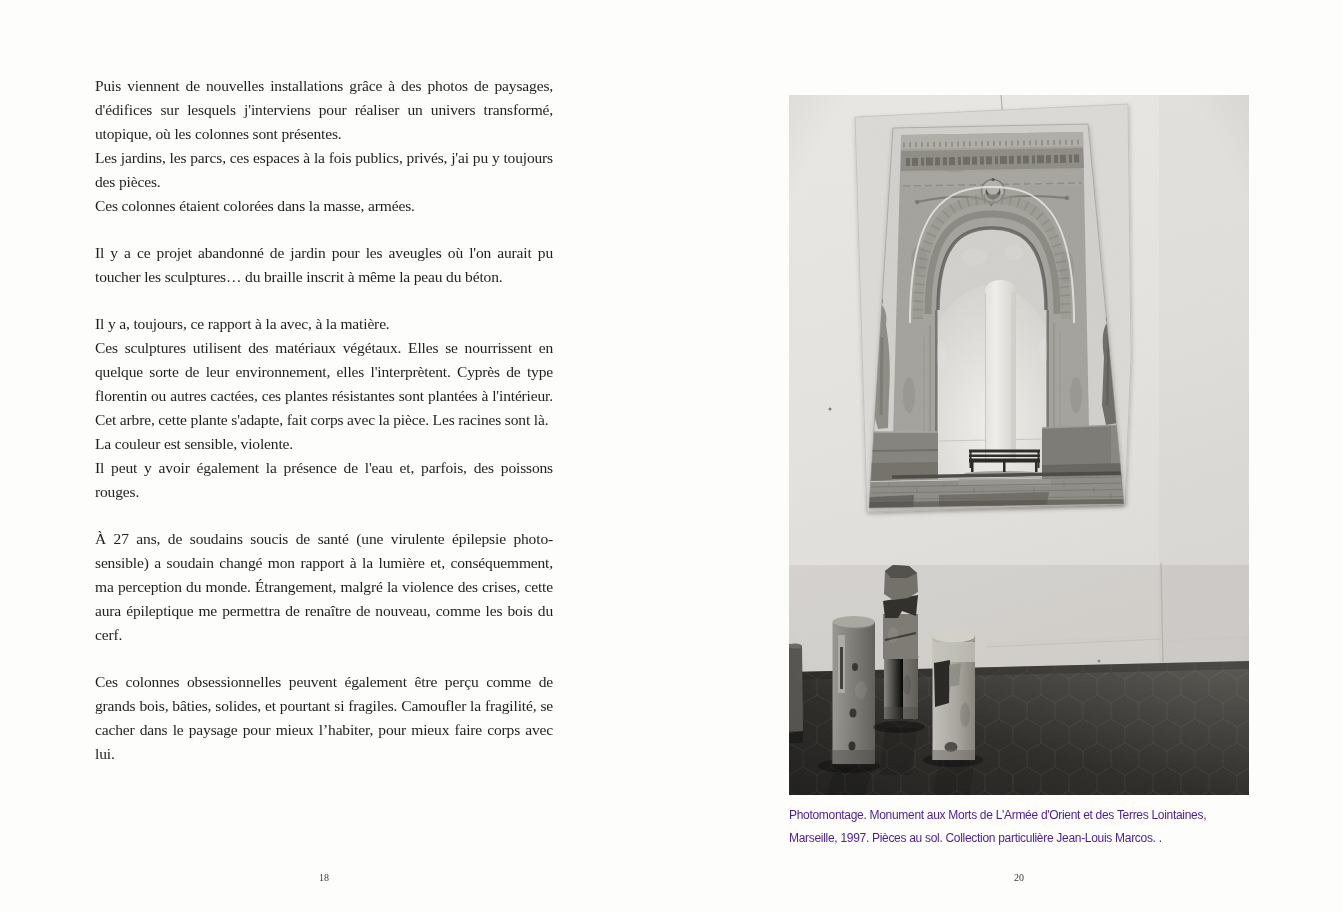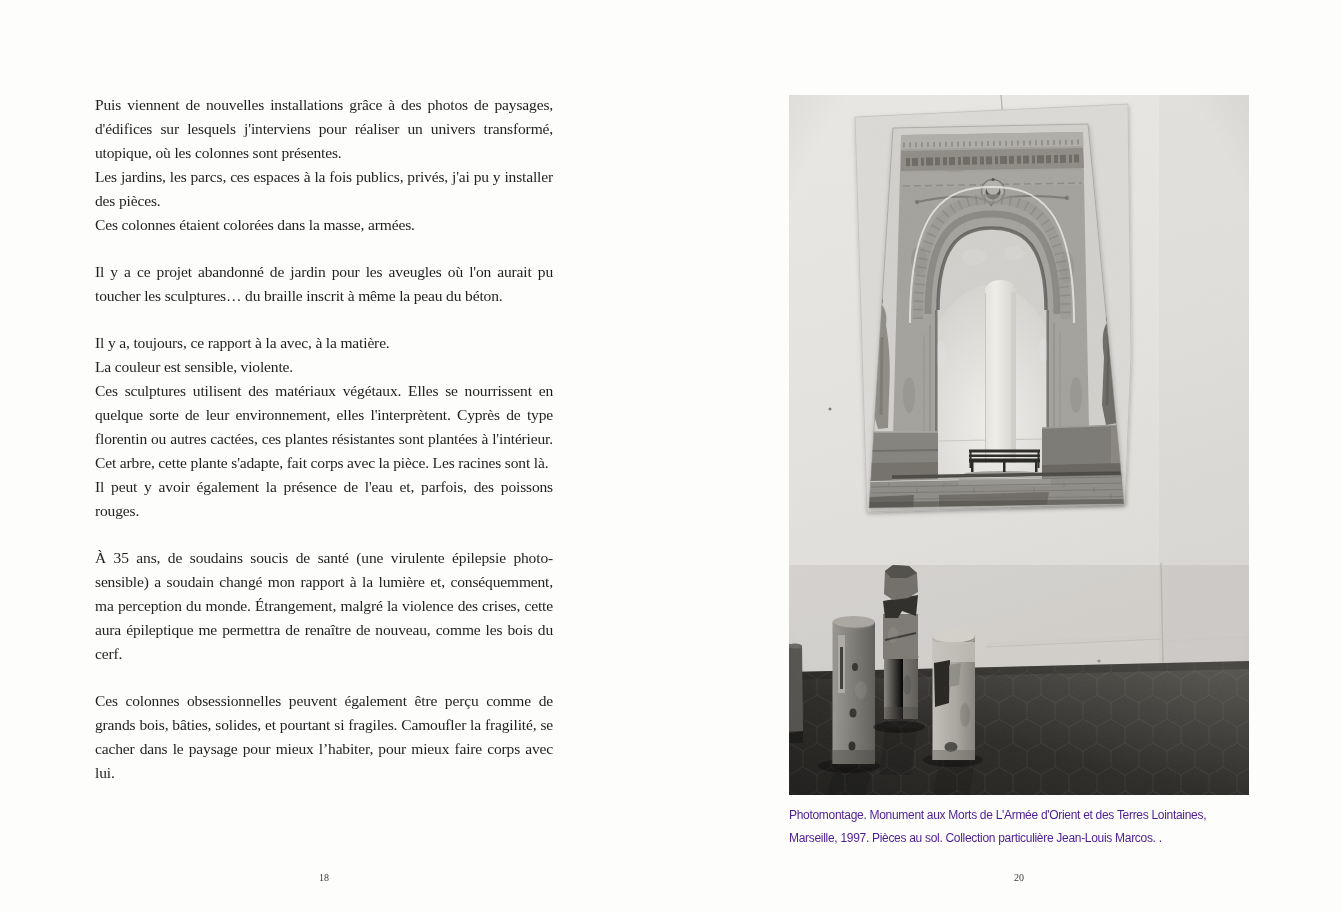--- a/index.html
+++ b/index.html
@@ -7,21 +7,21 @@
   body{
     width:1342px;height:912px;
     background:#fdfdfc;
     font-family:"Liberation Serif", serif;
     overflow:hidden;
   }
   .spread{position:relative;width:1342px;height:912px;background:#fdfdfc;}
 
   
   .text-block{
-    position:absolute;left:95px;top:93px;width:458px;
+    position:absolute;left:95px;top:74px;width:458px;
     color:#1f1f1f;font-size:15.5px;line-height:24px;letter-spacing:-0.15px;
   }
   .para{margin:0 0 23px 0;}
   .pline{text-align:justify;}
 
   
   .photo{position:absolute;left:789px;top:95px;width:460px;height:700px;}
   .photo svg{display:block;}
 
   
@@ -41,34 +41,34 @@
   .pagenum-right{left:789px;width:460px;}
 </style>
 </head>
 <body>
 
 <div class="spread">
 
   <div class="text-block">
       <div class="para">
         <div class="pline">Puis viennent de nouvelles installations grâce à des photos de paysages, d'édifices sur lesquels j'interviens pour réaliser un univers transformé, utopique, où les colonnes sont présentes.</div>
-        <div class="pline">Les jardins, les parcs, ces espaces à la fois publics, privés, j'ai pu y installer des pièces.</div>
+        <div class="pline">Les jardins, les parcs, ces espaces à la fois publics, privés, j'ai pu y toujours des pièces.</div>
         <div class="pline">Ces colonnes étaient colorées dans la masse, armées.</div>
       </div>
       <div class="para">
         <div class="pline">Il y a ce projet abandonné de jardin pour les aveugles où l'on aurait pu toucher les sculptures… du braille inscrit à même la peau du béton.</div>
       </div>
       <div class="para">
         <div class="pline">Il y a, toujours, ce rapport à la avec, à la matière.</div>
+        <div class="pline">Ces sculptures utilisent des matériaux végétaux. Elles se nourrissent en quelque sorte de leur environnement, elles l'interprètent. Cyprès de type florentin ou autres cactées, ces plantes résistantes sont plantées à l'intérieur. Cet arbre, cette plante s'adapte, fait corps avec la pièce. Les racines sont là.</div>
         <div class="pline">La couleur est sensible, violente.</div>
-        <div class="pline">Ces sculptures utilisent des matériaux végétaux. Elles se nourrissent en quelque sorte de leur environnement, elles l'interprètent. Cyprès de type florentin ou autres cactées, ces plantes résistantes sont plantées à l'intérieur. Cet arbre, cette plante s'adapte, fait corps avec la pièce. Les racines sont là.</div>
         <div class="pline">Il peut y avoir également la présence de l'eau et, parfois, des poissons rouges.</div>
       </div>
       <div class="para">
-        <div class="pline">À 35 ans, de soudains soucis de santé (une virulente épilepsie photo-sensible) a soudain changé mon rapport à la lumière et, conséquemment, ma perception du monde. Étrangement, malgré la violence des crises, cette aura épileptique me permettra de renaître de nouveau, comme les bois du cerf.</div>
+        <div class="pline">À 27 ans, de soudains soucis de santé (une virulente épilepsie photo-sensible) a soudain changé mon rapport à la lumière et, conséquemment, ma perception du monde. Étrangement, malgré la violence des crises, cette aura épileptique me permettra de renaître de nouveau, comme les bois du cerf.</div>
       </div>
       <div class="para">
         <div class="pline">Ces colonnes obsessionnelles peuvent également être perçu comme de grands bois, bâties, solides, et pourtant si fragiles. Camoufler la fragilité, se cacher dans le paysage pour mieux l’habiter, pour mieux faire corps avec lui.</div>
       </div>
     </div>
   <div class="pagenum pagenum-left">18</div>
 
   <div class="photo">
     <svg width="460" height="700" viewBox="0 0 460 700" xmlns="http://www.w3.org/2000/svg">
       <defs>

